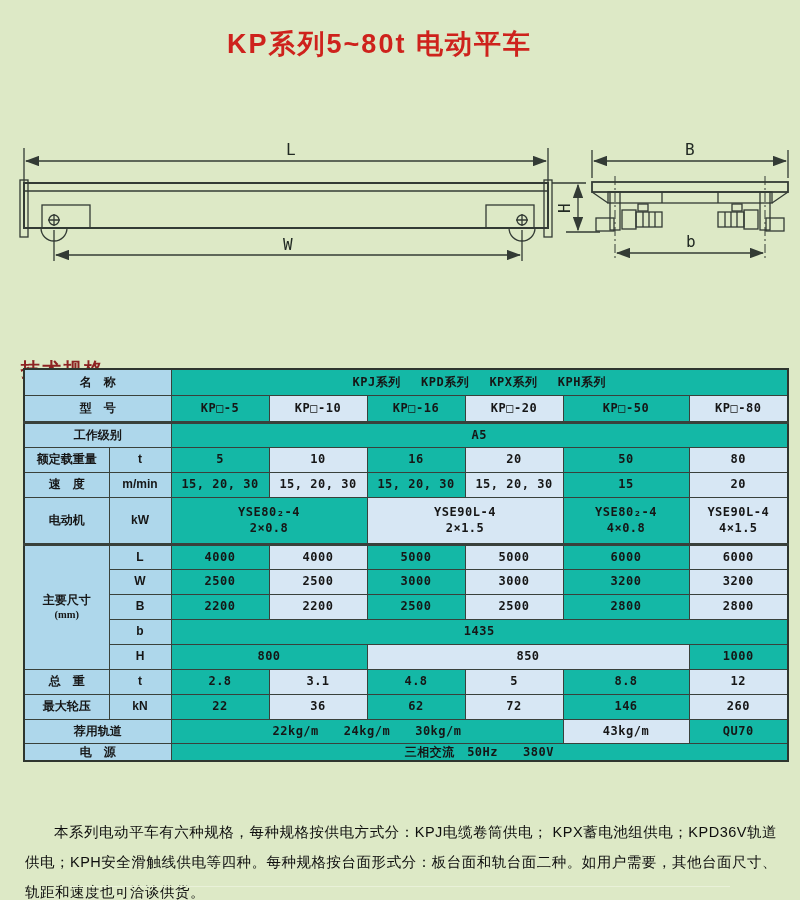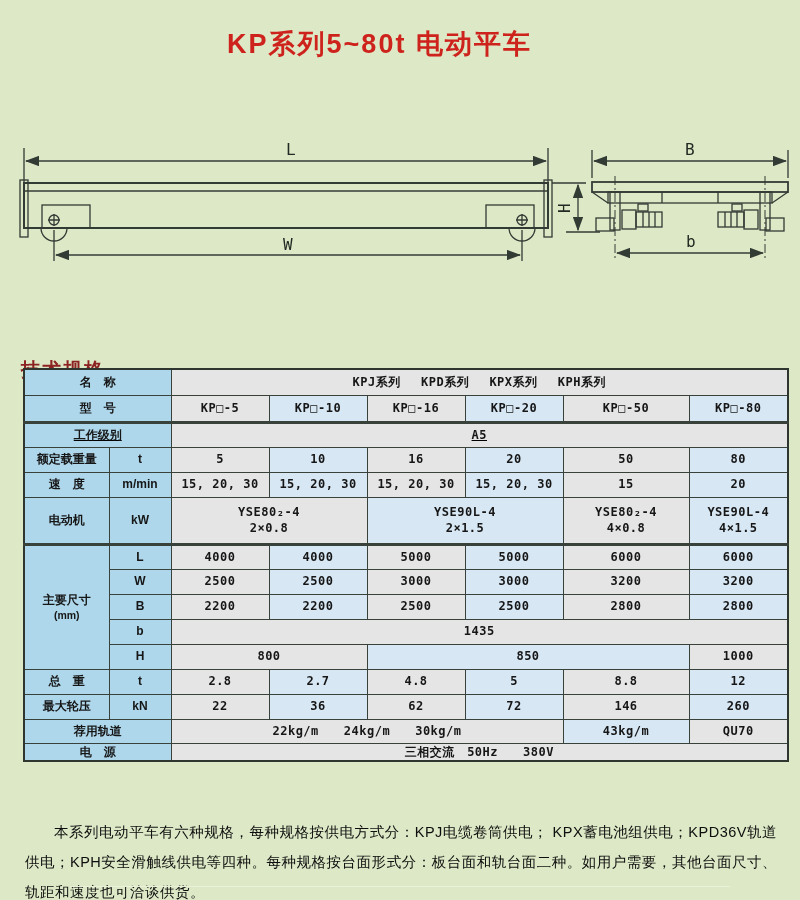--- a/index.html
+++ b/index.html
@@ -21,28 +21,28 @@
   .spec-table{
     position:absolute;left:23px;top:368px;width:764px;
     border-collapse:collapse;table-layout:fixed;
     border:2.5px solid #2e362f;
   }
   .spec-table td{
     border:1.6px solid #39413b;text-align:center;vertical-align:middle;
     font-size:12px;font-weight:bold;color:#161616;padding:0;overflow:hidden;
   }
   .spec-table td.lbl{background:#aed7eb;font-family:"Liberation Sans",sans-serif;}
-  .spec-table td.cg{background:#e5e5e5;}
+  .spec-table td.cg{background:#14b8a6;}
   .spec-table td.cb{background:#d7e7f4;}
   .spec-table td.cg,.spec-table td.cb{
     font-family:"DejaVu Sans Mono", monospace;letter-spacing:.5px;
   }
   .spec-table tr.sep td{border-bottom-width:3px;}
   .spec-table .ln{line-height:1.35;}
-  .spec-table .ln.sm{font-size:10.5px;}
+  .spec-table .ln.sm{font-size:10.5px;font-family:Liberation Serif, serif;}
   .description{
     position:absolute;left:25px;top:817px;width:752px;
     font-size:14.5px;line-height:30px;color:#0e0e0e;
     text-align:justify;text-indent:2em;letter-spacing:.5px;
   }
   .bottom-rule{
     position:absolute;left:70px;top:886px;width:660px;height:1px;background:#e9f1d9;
   }
 </style>
 </head>
@@ -154,21 +154,21 @@
         <td class="cb">
           <div class="ln">KP□-20</div>
         </td>
         <td class="cg">
           <div class="ln">KP□-50</div>
         </td>
         <td class="cb">
           <div class="ln">KP□-80</div>
         </td>
       </tr>
-      <tr style="height: 25px; text-decoration: underline;">
+      <tr style="height: 25px;">
         <td colspan="2" class="lbl">
           <div class="ln">工作级别</div>
         </td>
         <td colspan="6" class="cg">
           <div class="ln">A5</div>
         </td>
       </tr>
       <tr style="height: 25px;">
         <td class="lbl">
           <div class="ln">额定载重量</div>
@@ -344,21 +344,21 @@
         <td class="lbl">
           <div class="ln">总　重</div>
         </td>
         <td class="lbl">
           <div class="ln">t</div>
         </td>
         <td class="cg">
           <div class="ln">2.8</div>
         </td>
         <td class="cb">
-          <div class="ln">2.7</div>
+          <div class="ln">3.1</div>
         </td>
         <td class="cg">
           <div class="ln">4.8</div>
         </td>
         <td class="cb">
           <div class="ln">5</div>
         </td>
         <td class="cg">
           <div class="ln">8.8</div>
         </td>

